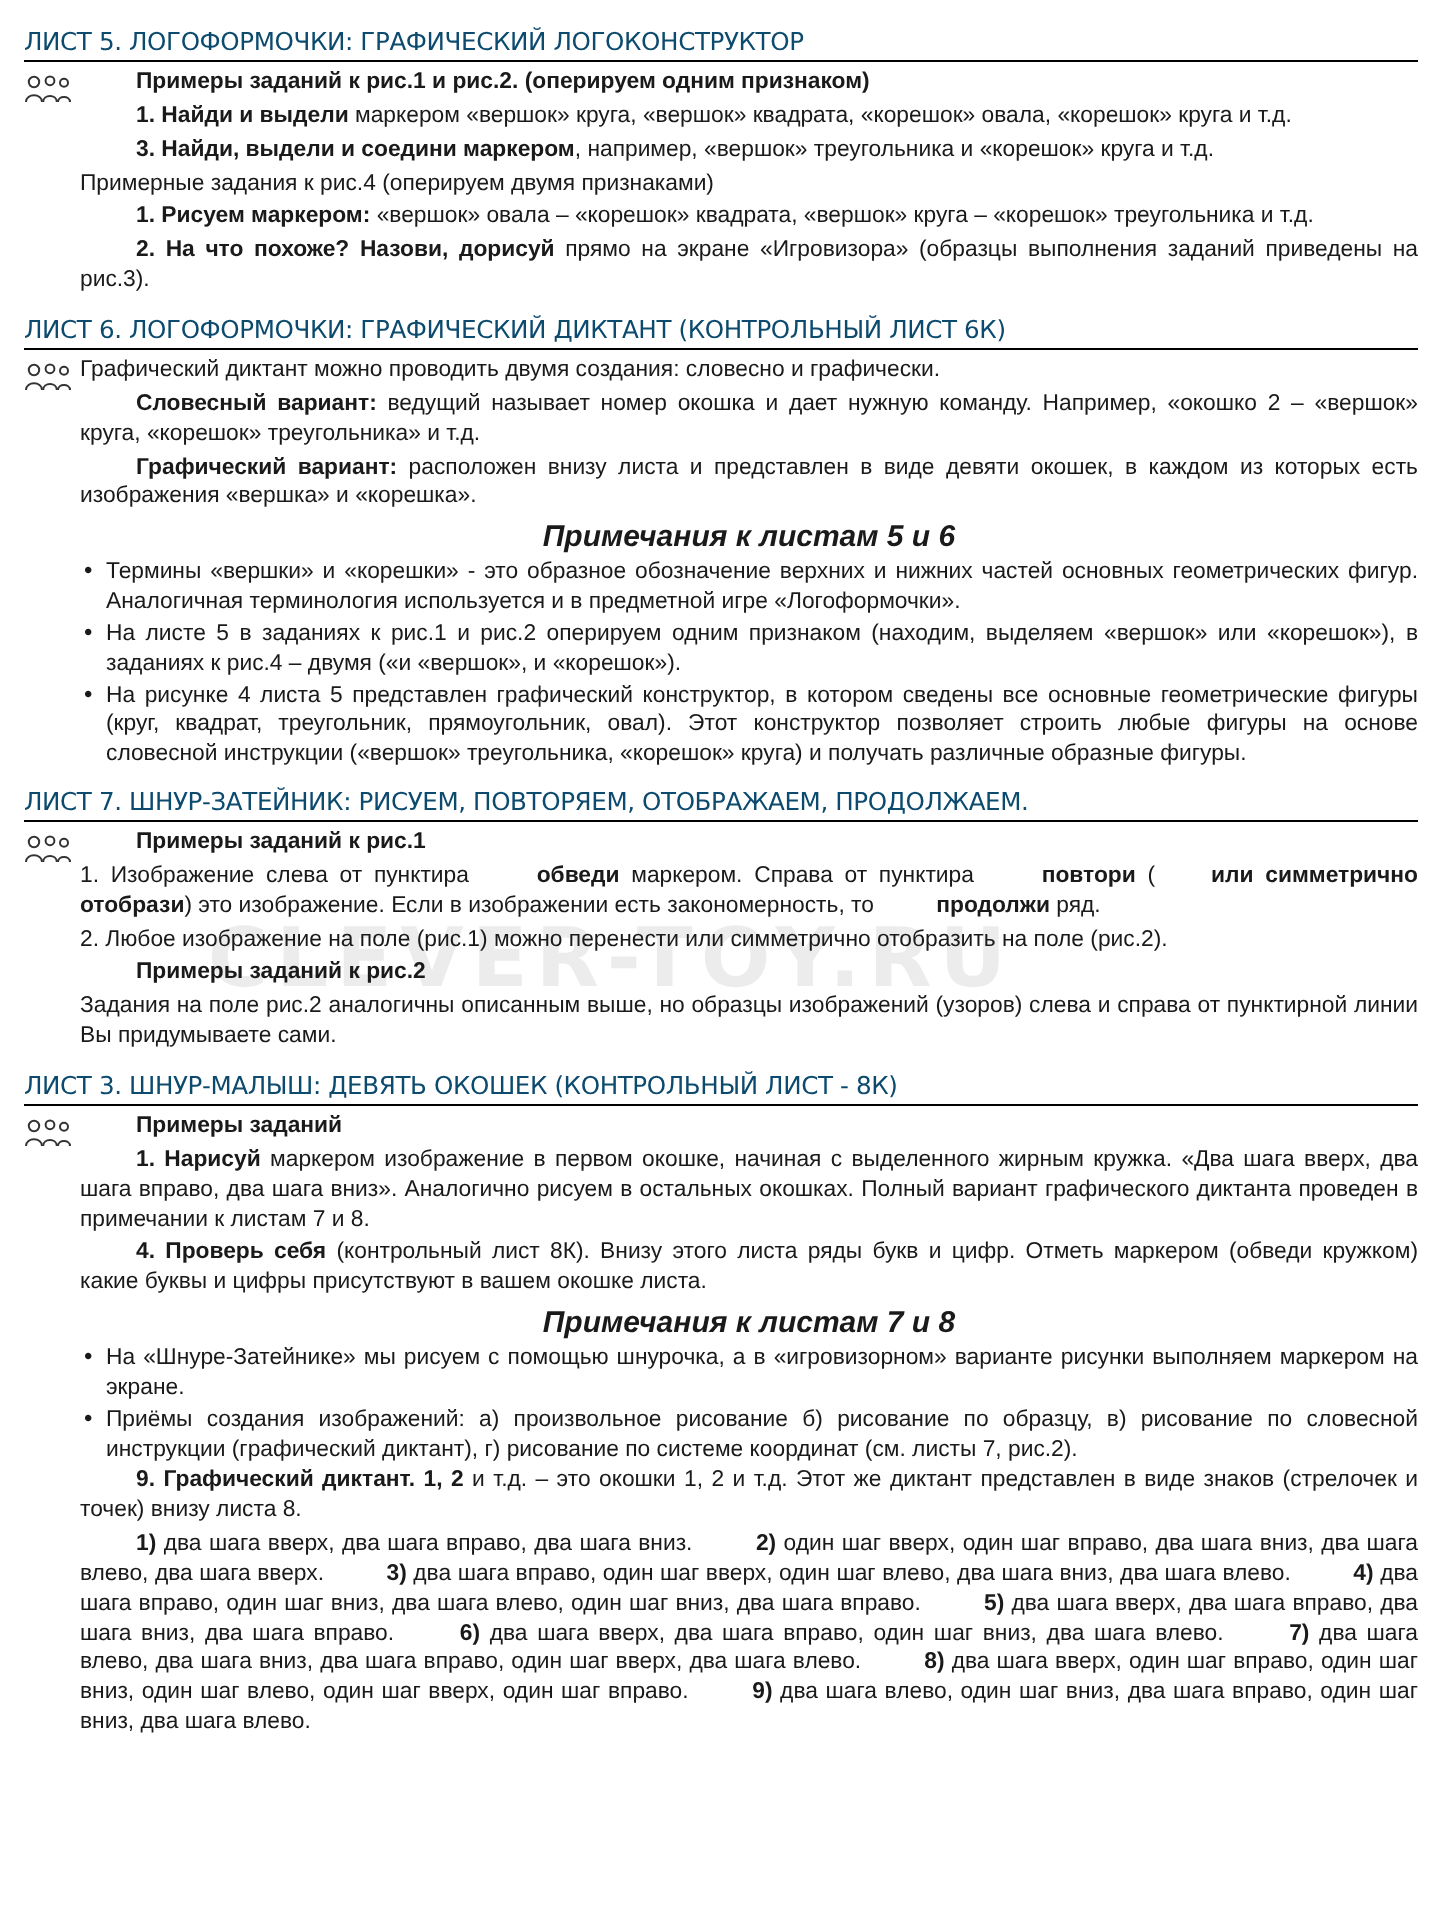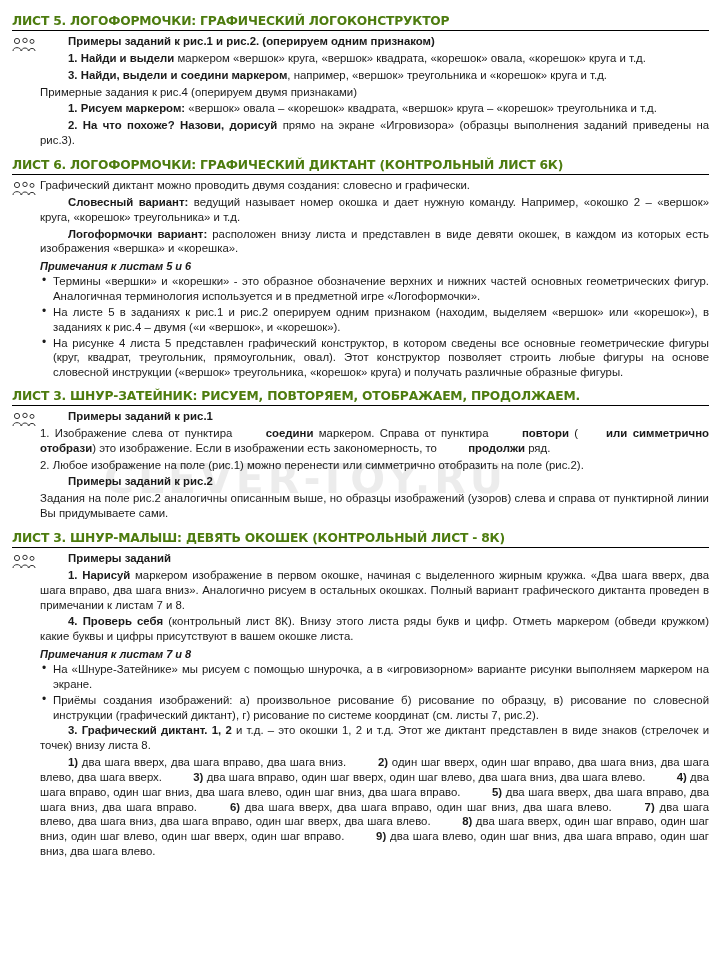--- a/index.html
+++ b/index.html
@@ -34,22 +34,22 @@
     color: rgba(120,120,120,0.14);
     pointer-events: none;
     user-select: none;
     z-index: 0;
   }
   .content { position: relative; z-index: 1; }
 
   h2.section-title {
     font-family: "DejaVu Sans", sans-serif;
     font-size: 12.3px;
-    font-weight: bold;
-    color: #4d7c0f;
+    font-weight: normal;
+    color: #0c4a6e;
     margin: 0 0 3px 0;
     letter-spacing: -0.2px;
     border-bottom: 1px solid #000;
     padding-bottom: 2px;
     line-height: 1.15;
   }
   .section { margin-bottom: 7px; }
   .section + .section { margin-top: 8px; }
 
   .body-row {
@@ -67,21 +67,22 @@
     margin: 0 0 2px 0;
     font-size: 11.4px;
     line-height: 1.30;
     text-align: justify;
   }
   .b { font-weight: bold; padding-left: 28px; }
 
   .note-title {
     font-weight: bold;
     font-style: italic;
-    font-size: 11px;
+    font-size: 15px;
+    text-align: center;
     margin: 4px 0 2px 0;
   }
   .bullet {
     position: relative;
     padding-left: 13px;
     margin-bottom: 1px;
   }
   .bullet::before {
     content: "\2022";
     position: absolute;
@@ -133,45 +134,45 @@
             <path d="M1 14 C1 9.5 9 9.5 9 14" fill="none" stroke="#333" stroke-width="1"></path>
             <circle cx="13" cy="3.4" r="2.2" fill="none" stroke="#333" stroke-width="1"></circle>
             <path d="M9.6 14 C9.6 10 16.4 10 16.4 14" fill="none" stroke="#333" stroke-width="1"></path>
             <circle cx="20" cy="4.4" r="2" fill="none" stroke="#333" stroke-width="1"></circle>
             <path d="M17 14 C17 10.6 23 10.6 23 14" fill="none" stroke="#333" stroke-width="1"></path>
           </svg>
         </div>
         <div class="text-col">
           <p>Графический диктант можно проводить двумя создания: словесно и графически.</p>
           <p><span class="b">Словесный вариант:</span> ведущий называет номер окошка и дает нужную команду. Например, «окошко 2 – «вершок» круга, «корешок» треугольника» и т.д.</p>
-          <p><span class="b">Логоформочки вариант:</span> расположен внизу листа и представлен в виде девяти окошек, в каждом из которых есть изображения «вершка» и «корешка».</p>
+          <p><span class="b">Графический вариант:</span> расположен внизу листа и представлен в виде девяти окошек, в каждом из которых есть изображения «вершка» и «корешка».</p>
           <div class="note-title">Примечания к листам 5 и 6</div>
           <p class="bullet">Термины «вершки» и «корешки» - это образное обозначение верхних и нижних частей основных геометрических фигур. Аналогичная терминология используется и в предметной игре «Логоформочки».</p>
           <p class="bullet">На листе 5 в заданиях к рис.1 и рис.2 оперируем одним признаком (находим, выделяем «вершок» или «корешок»), в заданиях к рис.4 – двумя («и «вершок», и «корешок»).</p>
           <p class="bullet">На рисунке 4 листа 5 представлен графический конструктор, в котором сведены все основные геометрические фигуры (круг, квадрат, треугольник, прямоугольник, овал). Этот конструктор позволяет строить любые фигуры на основе словесной инструкции («вершок» треугольника, «корешок» круга) и получать различные образные фигуры.</p>
         </div>
       </div>
     </div>
 
     <div class="section">
-      <h2 class="section-title">ЛИСТ 3. ШНУР-ЗАТЕЙНИК: РИСУЕМ, ПОВТОРЯЕМ, ОТОБРАЖАЕМ, ПРОДОЛЖАЕМ.</h2>
+      <h2 class="section-title">ЛИСТ 7. ШНУР-ЗАТЕЙНИК: РИСУЕМ, ПОВТОРЯЕМ, ОТОБРАЖАЕМ, ПРОДОЛЖАЕМ.</h2>
       <div class="body-row">
         <div class="icon-col">
           <svg class="ppl-icon" width="24" height="16" viewBox="0 0 24 16" xmlns="http://www.w3.org/2000/svg">
             <circle cx="5" cy="4" r="2.6" fill="none" stroke="#333" stroke-width="1"></circle>
             <path d="M1 14 C1 9.5 9 9.5 9 14" fill="none" stroke="#333" stroke-width="1"></path>
             <circle cx="13" cy="3.4" r="2.2" fill="none" stroke="#333" stroke-width="1"></circle>
             <path d="M9.6 14 C9.6 10 16.4 10 16.4 14" fill="none" stroke="#333" stroke-width="1"></path>
             <circle cx="20" cy="4.4" r="2" fill="none" stroke="#333" stroke-width="1"></circle>
             <path d="M17 14 C17 10.6 23 10.6 23 14" fill="none" stroke="#333" stroke-width="1"></path>
           </svg>
         </div>
         <div class="text-col">
           <p><span class="b">Примеры заданий к рис.1</span></p>
-          <p>1. Изображение слева от пунктира <span class="b">соедини</span> маркером. Справа от пунктира <span class="b">повтори</span> (<span class="b">или симметрично отобрази</span>) это изображение. Если в изображении есть закономерность, то <span class="b">продолжи</span> ряд.</p>
+          <p>1. Изображение слева от пунктира <span class="b">обведи</span> маркером. Справа от пунктира <span class="b">повтори</span> (<span class="b">или симметрично отобрази</span>) это изображение. Если в изображении есть закономерность, то <span class="b">продолжи</span> ряд.</p>
           <p>2. Любое изображение на поле (рис.1) можно перенести или симметрично отобразить на поле (рис.2).</p>
           <p><span class="b">Примеры заданий к рис.2</span></p>
           <p>Задания на поле рис.2 аналогичны описанным выше, но образцы изображений (узоров) слева и справа от пунктирной линии Вы придумываете сами.</p>
         </div>
       </div>
     </div>
 
     <div class="section">
       <h2 class="section-title">ЛИСТ 3. ШНУР-МАЛЫШ: ДЕВЯТЬ ОКОШЕК (КОНТРОЛЬНЫЙ ЛИСТ - 8К)</h2>
       <div class="body-row">
@@ -185,20 +186,20 @@
             <path d="M17 14 C17 10.6 23 10.6 23 14" fill="none" stroke="#333" stroke-width="1"></path>
           </svg>
         </div>
         <div class="text-col">
           <p><span class="b">Примеры заданий</span></p>
           <p><span class="b">1. Нарисуй</span> маркером изображение в первом окошке, начиная с выделенного жирным кружка. «Два шага вверх, два шага вправо, два шага вниз». Аналогично рисуем в остальных окошках. Полный вариант графического диктанта проведен в примечании к листам 7 и 8.</p>
           <p><span class="b">4. Проверь себя</span> (контрольный лист 8К). Внизу этого листа ряды букв и цифр. Отметь маркером (обведи кружком) какие буквы и цифры присутствуют в вашем окошке листа.</p>
           <div class="note-title">Примечания к листам 7 и 8</div>
           <p class="bullet">На «Шнуре-Затейнике» мы рисуем с помощью шнурочка, а в «игровизорном» варианте рисунки выполняем маркером на экране.</p>
           <p class="bullet">Приёмы создания изображений: а) произвольное рисование б) рисование по образцу, в) рисование по словесной инструкции (графический диктант), г) рисование по системе координат (см. листы 7, рис.2).</p>
-          <p><span class="b">3. Графический диктант. 1, 2</span> и т.д. – это окошки 1, 2 и т.д. Этот же диктант представлен в виде знаков (стрелочек и точек) внизу листа 8.</p>
+          <p><span class="b">9. Графический диктант. 1, 2</span> и т.д. – это окошки 1, 2 и т.д. Этот же диктант представлен в виде знаков (стрелочек и точек) внизу листа 8.</p>
           <p><span class="b">1)</span> два шага вверх, два шага вправо, два шага вниз. <span class="b">2)</span> один шаг вверх, один шаг вправо, два шага вниз, два шага влево, два шага вверх. <span class="b">3)</span> два шага вправо, один шаг вверх, один шаг влево, два шага вниз, два шага влево. <span class="b">4)</span> два шага вправо, один шаг вниз, два шага влево, один шаг вниз, два шага вправо. <span class="b">5)</span> два шага вверх, два шага вправо, два шага вниз, два шага вправо. <span class="b">6)</span> два шага вверх, два шага  вправо, один шаг вниз, два шага влево. <span class="b">7)</span> два шага влево, два шага вниз, два шага вправо, один шаг вверх, два шага влево. <span class="b">8)</span> два шага вверх, один шаг вправо, один шаг вниз, один шаг влево, один шаг вверх, один шаг вправо. <span class="b">9)</span> два шага влево, один шаг вниз, два шага вправо, один шаг вниз, два шага влево.</p>
         </div>
       </div>
     </div>
 
   </div>
 </div>
 
 </body></html>

